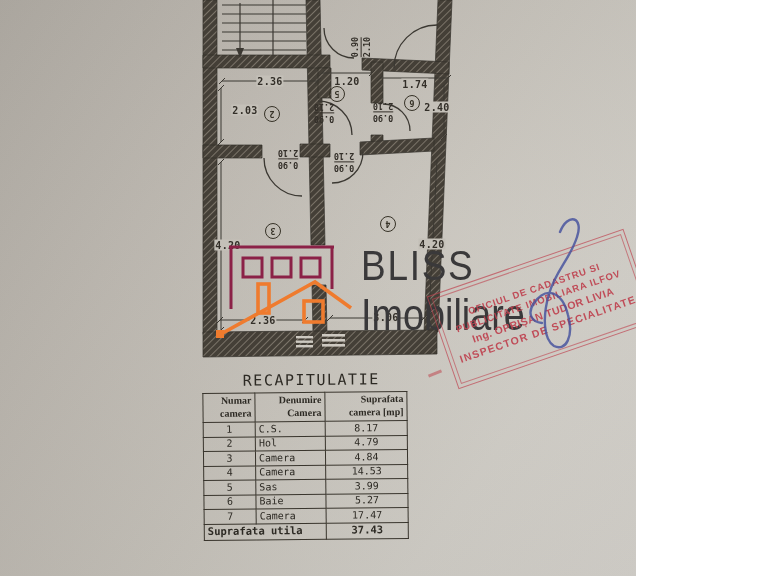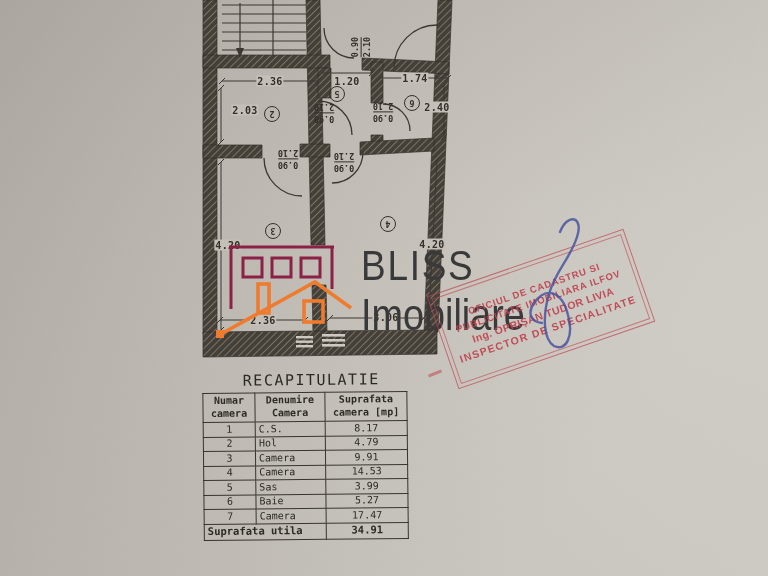--- a/index.html
+++ b/index.html
@@ -1,17 +1,17 @@
 <!DOCTYPE html>
 <html style="--stamp-red: #bf4350; --logo-maroon: #8b2147; --logo-orange: #ef7b2e; --signature-blue: #44509e; --ink: #34312b;"><head>
 <meta charset="utf-8">
 <style>
   html,body{margin:0;padding:0;}
   .photo{
-    position:relative;width:768px;height:576px;overflow:hidden;
+    position:relative;width:636px;height:576px;overflow:hidden;
     background:linear-gradient(125deg,#b0aba3 0%,#bcb7af 28%,#c6c2ba 55%,#cfccc5 78%,#d3d0ca 100%);
     font-family:"DejaVu Sans Mono", monospace;
   }
   .photo::after{content:'';position:absolute;inset:0;pointer-events:none;
     background:radial-gradient(140% 120% at 70% 40%, rgba(255,255,255,.06), rgba(0,0,0,.07));}
   svg{position:absolute;left:0;top:0;}
   .geo{z-index:1;}
   .logo-geo{z-index:3;}
   .sig{z-index:6;}
   
@@ -66,21 +66,21 @@
   .recap{position:absolute;left:203px;top:371px;z-index:2;width:206px;transform:rotate(-.6deg);}
   .recap-title{
     font:400 15px "DejaVu Sans Mono",monospace;letter-spacing:1.5px;color:#2d2a24;
     text-align:center;margin:0 0 3px 12px;white-space:nowrap;
   }
   .recap table{border-collapse:collapse;width:204px;table-layout:fixed;}
   .recap th,.recap td{
     border:1.4px solid #39352d;font:400 10px "DejaVu Sans Mono",monospace;
     color:#2d2a24;padding:1px 3px;overflow:hidden;
   }
-  .recap th{text-align:center;vertical-align:top;height:26px;font-weight:700;line-height:1.25;}
+  .recap th{text-align:right;vertical-align:top;height:26px;font-weight:700;line-height:1.25;font-family:Liberation Serif, serif;}
   .recap td{height:11.5px;line-height:1.05;}
   .recap .c{text-align:center;}
   .recap tfoot td{font-size:10.5px;height:13px;font-weight:700;}
 </style>
 </head>
 <body>
 
 <div class="photo">
 
   <svg class="geo" width="768" height="576" viewBox="0 0 768 576">
@@ -141,21 +141,21 @@
       <path d="M444,85V137 M441,88L447,82 M441,140L447,134"></path>
       <path d="M221,162V330 M218,165L224,159 M218,333L224,327"></path>
       <path d="M437,160L429,315 M434,163L440,157 M426,318L432,312"></path>
       <path d="M220,320H305 M217,323L223,317 M302,323L308,317"></path>
       <path d="M330,318H424 M327,321L333,315 M421,321L427,315"></path>
     </g>
   </svg>
 
   <span class="dim" style="left:270px;top:81px">2.36</span>
   <span class="dim" style="left:347px;top:81px">1.20</span>
-  <span class="dim" style="left:415px;top:78px">1.74</span>
+  <span class="dim" style="left:415px;top:84px">1.74</span>
   <span class="dim" style="left:245px;top:110px">2.03</span>
   <span class="dim" style="left:437px;top:107px">2.40</span>
   <span class="dim" style="left:228px;top:245px">4.20</span>
   <span class="dim" style="left:432px;top:244px">4.20</span>
   <span class="dim" style="left:263px;top:320px">2.36</span>
   <span class="dim" style="left:386px;top:317px">3.06</span>
 
   <div class="door-label rot90" style="left:361px;top:47px">
     <span class="dl-w">0.90</span>
     <span class="dl-h">2.10</span>
@@ -239,21 +239,21 @@
             <td class="c">8.17</td>
           </tr>
           <tr>
             <td class="c">2</td>
             <td>Hol</td>
             <td class="c">4.79</td>
           </tr>
           <tr>
             <td class="c">3</td>
             <td>Camera</td>
-            <td class="c">9.91</td>
+            <td class="c">4.84</td>
           </tr>
           <tr>
             <td class="c">4</td>
             <td>Camera</td>
             <td class="c">14.53</td>
           </tr>
           <tr>
             <td class="c">5</td>
             <td>Sas</td>
             <td class="c">3.99</td>
@@ -265,19 +265,19 @@
           </tr>
           <tr>
             <td class="c">7</td>
             <td>Camera</td>
             <td class="c">17.47</td>
           </tr>
         </tbody>
       <tfoot>
         <tr>
           <td colspan="2">Suprafata utila</td>
-          <td class="c">34.91</td>
+          <td class="c">37.43</td>
         </tr>
       </tfoot>
     </table>
   </div>
 
 </div>
 
 </body></html>

